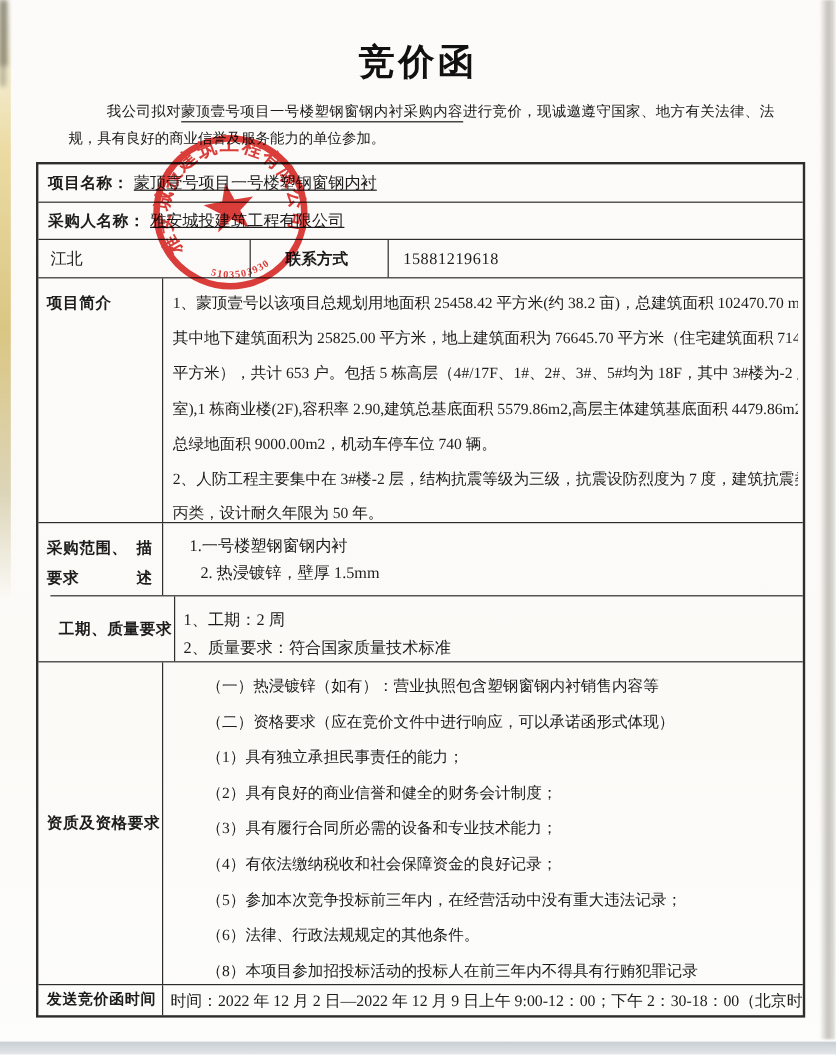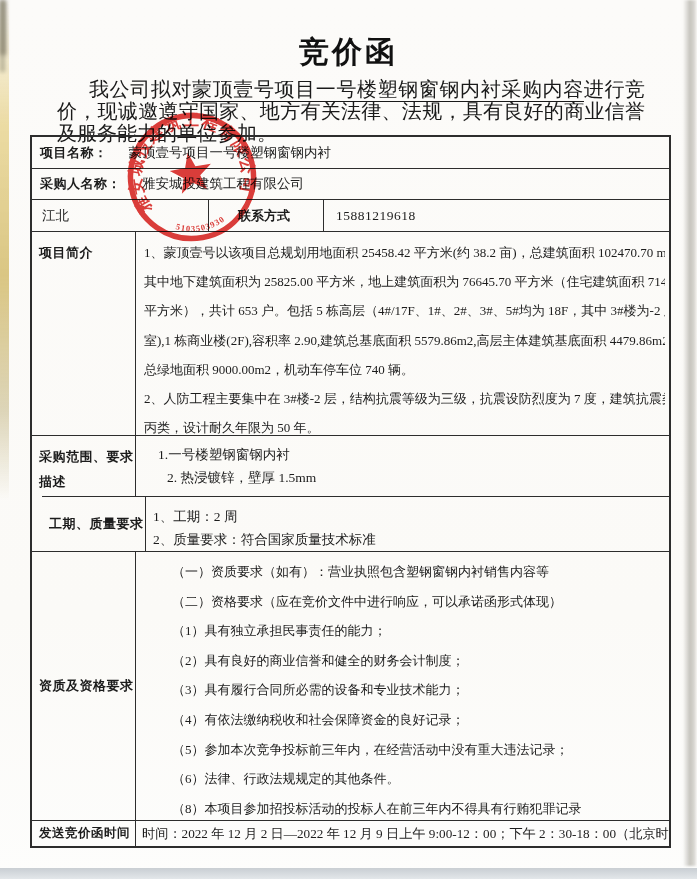--- a/index.html
+++ b/index.html
@@ -16,40 +16,40 @@
   .smudge-a{position:absolute;left:0;top:545;width:6px;height:55px;background:#6f6a58;opacity:.65;filter:blur(2px);}
   .smudge-b{position:absolute;left:0;top:665;width:5px;height:72px;background:#878268;opacity:.55;filter:blur(2px);}
   .edge-right{position:absolute;right:1px;top:0;width:13px;height:866px;
     background:linear-gradient(90deg,rgba(255,255,255,0) 0%,rgba(128,124,112,.45) 55%,rgba(168,164,152,.28) 100%);
     filter:blur(1px);}
   .band-bottom{position:absolute;left:0;right:0;bottom:0;height:11px;
     background:linear-gradient(180deg,#c9ced3 0%,#e3e7ea 100%);}
   
   .doc-title{position:absolute;top:32px;left:0;width:100%;text-align:center;
     font-size:30px;font-weight:700;letter-spacing:3px;color:#111;}
-  .intro{position:absolute;top:58px;left:57px;width:588px;
-    font-size:20px;line-height:22px;text-align:justify;text-indent:32px;color:#1a1a1a;}
+  .intro{position:absolute;top:70px;left:57px;width:588px;
+    font-size:12px;line-height:22px;text-align:justify;text-indent:32px;color:#1a1a1a;}
   .intro .u{border-bottom:1.5px solid #1a1a1a;padding-bottom:1px;}
   
   .tbl{position:absolute;left:30px;top:135px;width:641px;height:713px;
     border:2px solid #2d2d2d;box-sizing:border-box;display:flex;flex-direction:column;
     background:transparent;}
   .row{display:flex;box-sizing:border-box;border-top:1.5px solid #2d2d2d;}
   .row:first-child{border-top:none;}
   .h1{height:31px;} .h2{height:31px;} .h3{height:32px;} .h4{height:204px;justify-content:flex-end;}
   .h5{height:61px;} .h6{height:55px;margin-left:10px;} .h7{height:269px;} .h8{flex:1;}
   .cell{box-sizing:border-box;}
   .lab{width:104px;border-right:1.5px solid #2d2d2d;display:flex;align-items:center;
     padding-left:7px;font-weight:700;font-size:13px;letter-spacing:.5px;}
   .lab-top{align-items:flex-start;padding-top:12px;}
-  .lab-col{flex-direction:column;align-items:flex-start;justify-content:flex-start;padding-top:8px;line-height:25px;}
+  .lab-col{flex-direction:row;align-items:flex-start;justify-content:flex-start;padding-top:8px;line-height:25px;}
   .content{flex:1;min-width:0;}
   .row-simple{align-items:center;padding-left:8px;font-size:13.5px;}
   .row-simple .rlbl{font-weight:700;font-size:13px;letter-spacing:.5px;}
-  .row-simple .rval{margin-left:21px;}
+  .row-simple .rval{margin-left:4px;text-decoration:underline;}
   .c-name{width:177px;border-right:1.5px solid #2d2d2d;display:flex;align-items:center;padding-left:10px;font-size:13.5px;}
   .c-mlab{width:93px;border-right:1.5px solid #2d2d2d;display:flex;align-items:center;padding-left:7px;font-weight:700;font-size:13px;margin-left:22px;}
   .c-phone{flex:1;display:flex;align-items:center;padding-left:12px;font-size:13.5px;letter-spacing:.5px;}
   .ov-lines{padding:6px 4px 0 8px;}
   .ov-lines .ln{line-height:29.2px;white-space:nowrap;overflow:hidden;font-size:13px;}
   .scope-lines{padding:7px 4px 0 0;}
   .scope-lines .ln{line-height:23px;white-space:nowrap;font-size:13.5px;}
   .scope-lines .ln:nth-child(1){padding-left:22px;}
   .scope-lines .ln:nth-child(2){padding-left:31px;}
   .sched-lines{padding:8px 4px 0 7px;}
@@ -124,21 +124,21 @@
       <div class="cell lab">工期、质量要求</div>
       <div class="cell content sched-lines">
         <div class="ln">1、工期：2 周</div>
         <div class="ln">2、质量要求：符合国家质量技术标准</div>
       </div>
     </div>
 
     <div class="row h7">
       <div class="cell lab">资质及资格要求</div>
       <div class="cell content qual-lines">
-        <div class="ln">（一）资质要求（如有）：营业执照包含塑钢窗钢内衬销售内容等</div>
+        <div class="ln">（一）热浸镀锌（如有）：营业执照包含塑钢窗钢内衬销售内容等</div>
         <div class="ln">（二）资格要求（应在竞价文件中进行响应，可以承诺函形式体现）</div>
         <div class="ln">（1）具有独立承担民事责任的能力；</div>
         <div class="ln">（2）具有良好的商业信誉和健全的财务会计制度；</div>
         <div class="ln">（3）具有履行合同所必需的设备和专业技术能力；</div>
         <div class="ln">（4）有依法缴纳税收和社会保障资金的良好记录；</div>
         <div class="ln">（5）参加本次竞争投标前三年内，在经营活动中没有重大违法记录；</div>
         <div class="ln">（6）法律、行政法规规定的其他条件。</div>
         <div class="ln">（8）本项目参加招投标活动的投标人在前三年内不得具有行贿犯罪记录</div>
       </div>
     </div>

